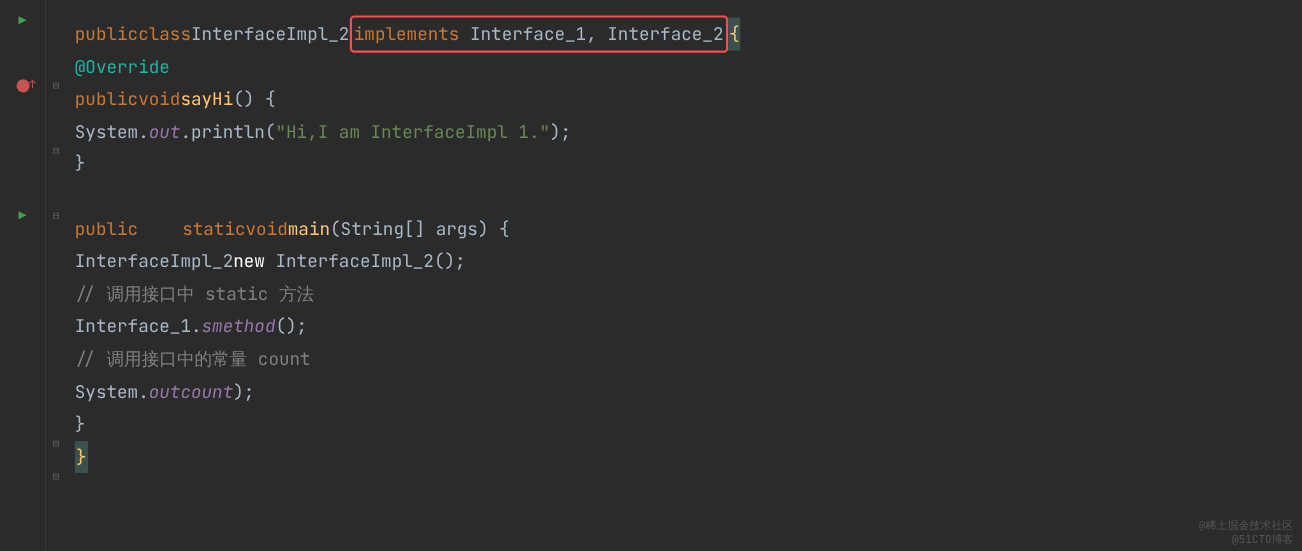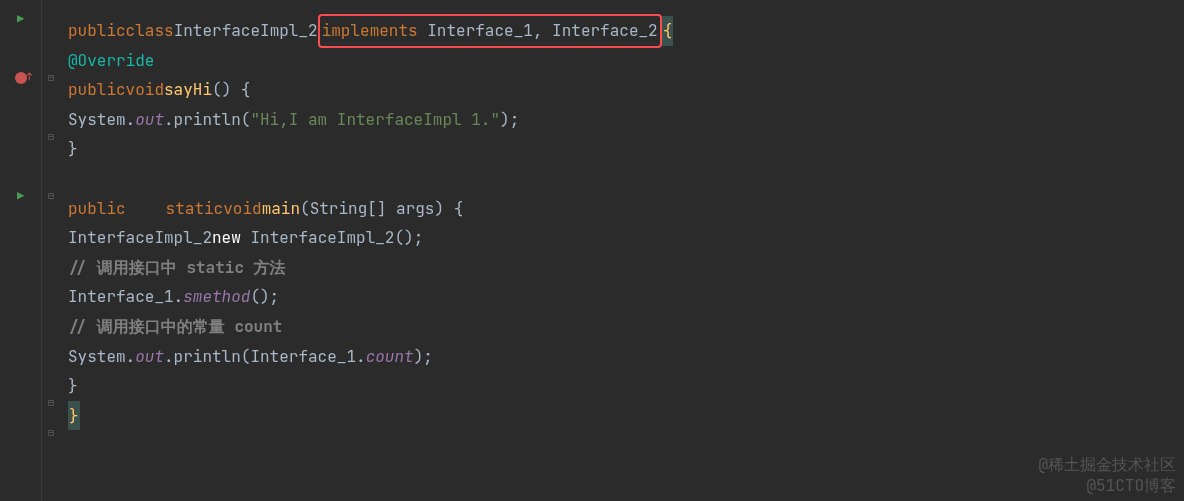--- a/index.html
+++ b/index.html
@@ -85,38 +85,38 @@
     .kw-implements { color: #cc7832; }
     .kw-void { color: #cc7832; }
     .kw-static { color: #cc7832; margin-left: 40px; }
     .kw-new { color: #ffffff; }
     .type { color: #a9b7c6; }
     .method { color: #ffc66d; }
     .annotation { color: #14b8a6; }
     .string { color: #6a8759; }
     .field-italic { color: #9876aa; font-style: italic; }
     .paren { color: #a9b7c6; }
-    .comment { color: #808080; font-weight: bold; }
+    .comment { color: #808080; }
     .bracket { color: #a9b7c6; }
     .highlight-box {
       border: 2px solid #ff4d4d;
       border-radius: 4px;
       padding: 0 2px;
       display: inline-block;
     }
     .caret-brace {
       background: #3b514d;
       color: #ffc66d;
       padding: 0 1px;
     }
     .watermark {
       position: absolute;
       bottom: 4px;
       right: 8px;
-      font-size: 16px;
+      font-size: 10px;
       color: #555;
       text-align: right;
       line-height: 1.3;
     }
   </style>
 </head>
 <body>
 
 <div class="editor-container">
   <div class="gutter">
@@ -156,21 +156,21 @@
     <div class="code-line">    <span class="annotation">@Override</span></div>
     <div class="code-line">    <span class="kw-public">public</span> <span class="kw-void">void</span> <span class="method">sayHi</span><span class="paren">()</span><span> {</span></div>
     <div class="code-line">        <span>System.</span><span class="field-italic">out</span><span>.println(</span><span class="string">"Hi,I am InterfaceImpl 1."</span><span>);</span></div>
     <div class="code-line">    <span>}</span></div>
     <div class="code-line"></div>
     <div class="code-line">    <span class="kw-public">public</span> <span class="kw-static">static</span> <span class="kw-void">void</span> <span class="method">main</span><span>(</span><span class="type">String</span><span class="bracket">[]</span><span> args</span><span>)</span><span> {</span></div>
     <div class="code-line">        <span class="type">InterfaceImpl_2</span><span class="kw-new">new</span><span class="type"> InterfaceImpl_2</span><span>();</span></div>
     <div class="code-line">        <span class="comment">// 调用接口中 static 方法</span></div>
     <div class="code-line">        <span>Interface_1.</span><span class="field-italic">smethod</span><span>();</span></div>
     <div class="code-line">        <span class="comment">// 调用接口中的常量 count</span></div>
-    <div class="code-line">        <span>System.</span><span class="field-italic">out</span><span>.println(Interface_1.</span><span class="field-italic">count</span><span>);</span></div>
+    <div class="code-line">        <span>System.</span><span class="field-italic">out</span><span class="field-italic">count</span><span>);</span></div>
     <div class="code-line">    <span>}</span></div>
     <div class="code-line"><span class="caret-brace">}</span></div>
   </div>
 </div>
 
 <div class="watermark">
   <div>@稀土掘金技术社区</div>
   <div>@51CTO博客</div>
 </div>
 

